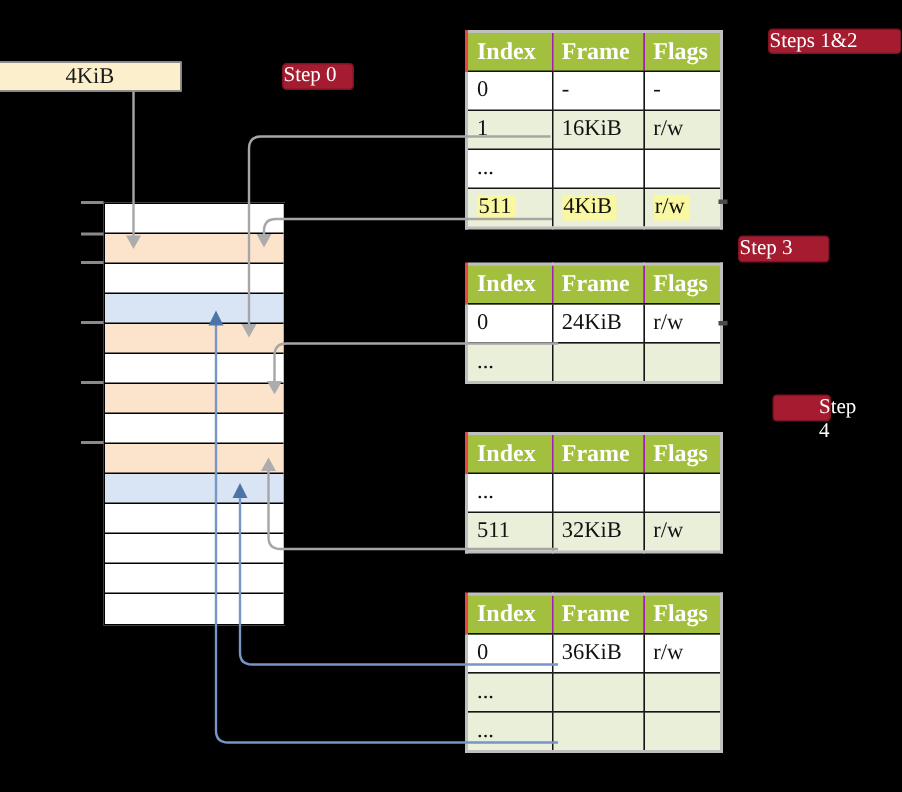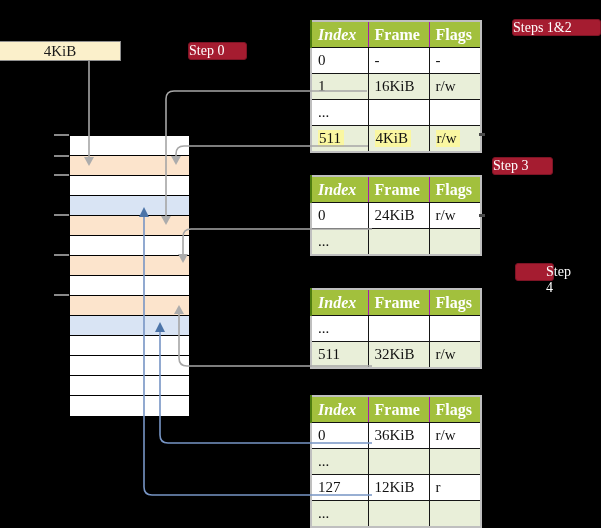--- a/index.html
+++ b/index.html
@@ -8,21 +8,21 @@
 
   
   .reg-label{position:absolute;left:0;top:41px;width:121px;height:20px;box-sizing:border-box;
              background:#FBF0CB;border:1px solid #8f8f8f;border-left:none;
              color:#1a1a1a;font-size:15px;text-align:center;line-height:19px;}
 
   
   .badge{position:absolute;box-sizing:border-box;background:#A51C30;color:#fff;
          font-size:14px;text-align:left;border-radius:3px;border:1px solid #7d1425;
          line-height:16px;}
-  .b-step0  {left:188px;top:42px; width:59px;height:18px;}
+  .b-step0  {left:188px;top:42px; width:48px;height:18px;}
   .b-steps12{left:512px;top:19px; width:89px;height:17px;}
   .b-step3  {left:492px;top:157px;width:61px;height:18px;}
   .b-step4  {left:515px;top:263px;width:39px;height:18px;padding-left:30px;}
 
   
   .memcol{position:absolute;left:69px;top:135px;width:121px;box-sizing:border-box;
           border:1px solid #000;background:#fff;}
   .mrow{height:20px;box-sizing:border-box;border-bottom:1px solid #000;}
   .mrow:last-child{border-bottom:none;}
   .mrow[data-type="pt"]  {background:#FCE4CC;}
@@ -31,21 +31,21 @@
 
   .tick{position:absolute;left:54px;width:15px;height:2px;background:#8a8a8a;}
 
   
   table.ptable{position:absolute;left:310px;width:170px;border-collapse:collapse;
                border:2px solid #BFBFBF;table-layout:fixed;}
   .t1{top:20px;} .t2{top:175px;} .t3{top:288px;} .t4{top:395px;}
   .ptable col.c-index{width:57px;} .ptable col.c-frame{width:61px;} .ptable col.c-flags{width:52px;}
   .ptable th{background:#A2C03D;color:#fff;font-weight:bold;font-size:16px;text-align:left;
              height:25px;padding:0 0 0 6px;border-left:1px solid #a21caf;border-bottom:1px solid #111;}
-  .ptable th:first-child{border-left:2px solid #4d7c0f;font-style:italic;}
+  .ptable th:first-child{border-left:2px solid #ef4444;}
   .ptable td{height:25px;padding:0 0 0 6px;font-size:15px;color:#111;
              border:1px solid #161616;vertical-align:middle;}
   .ptable tr[data-shade="green"] td{background:#E9EFD9;}
   .ptable tr[data-shade="white"] td{background:#ffffff;}
   .ptable td[data-hl="yes"] span{background:#FAF7A1;padding:0 3px 1px 1px;}
 
   
   svg.overlay{position:absolute;left:0;top:0;pointer-events:none;}
   .ln-grey{fill:none;stroke:#A6A6A6;stroke-width:1.6px;}
   .hd-grey{fill:#ACACAC;stroke:none;}
@@ -190,25 +190,20 @@
     <tr data-shade="white">
       <td><span>0</span></td>
       <td><span>36KiB</span></td>
       <td><span>r/w</span></td>
     </tr>
     <tr data-shade="green">
       <td><span>...</span></td>
       <td><span></span></td>
       <td><span></span></td>
     </tr>
-    <tr data-shade="white">
-      <td><span>127</span></td>
-      <td><span>12KiB</span></td>
-      <td><span>r</span></td>
-    </tr>
     <tr data-shade="green">
       <td><span>...</span></td>
       <td><span></span></td>
       <td><span></span></td>
     </tr>
   </tbody>
     </table>
 
   <div class="stub" style="left:479px;top:133px;"></div>
   <div class="stub" style="left:479px;top:214px;"></div>

